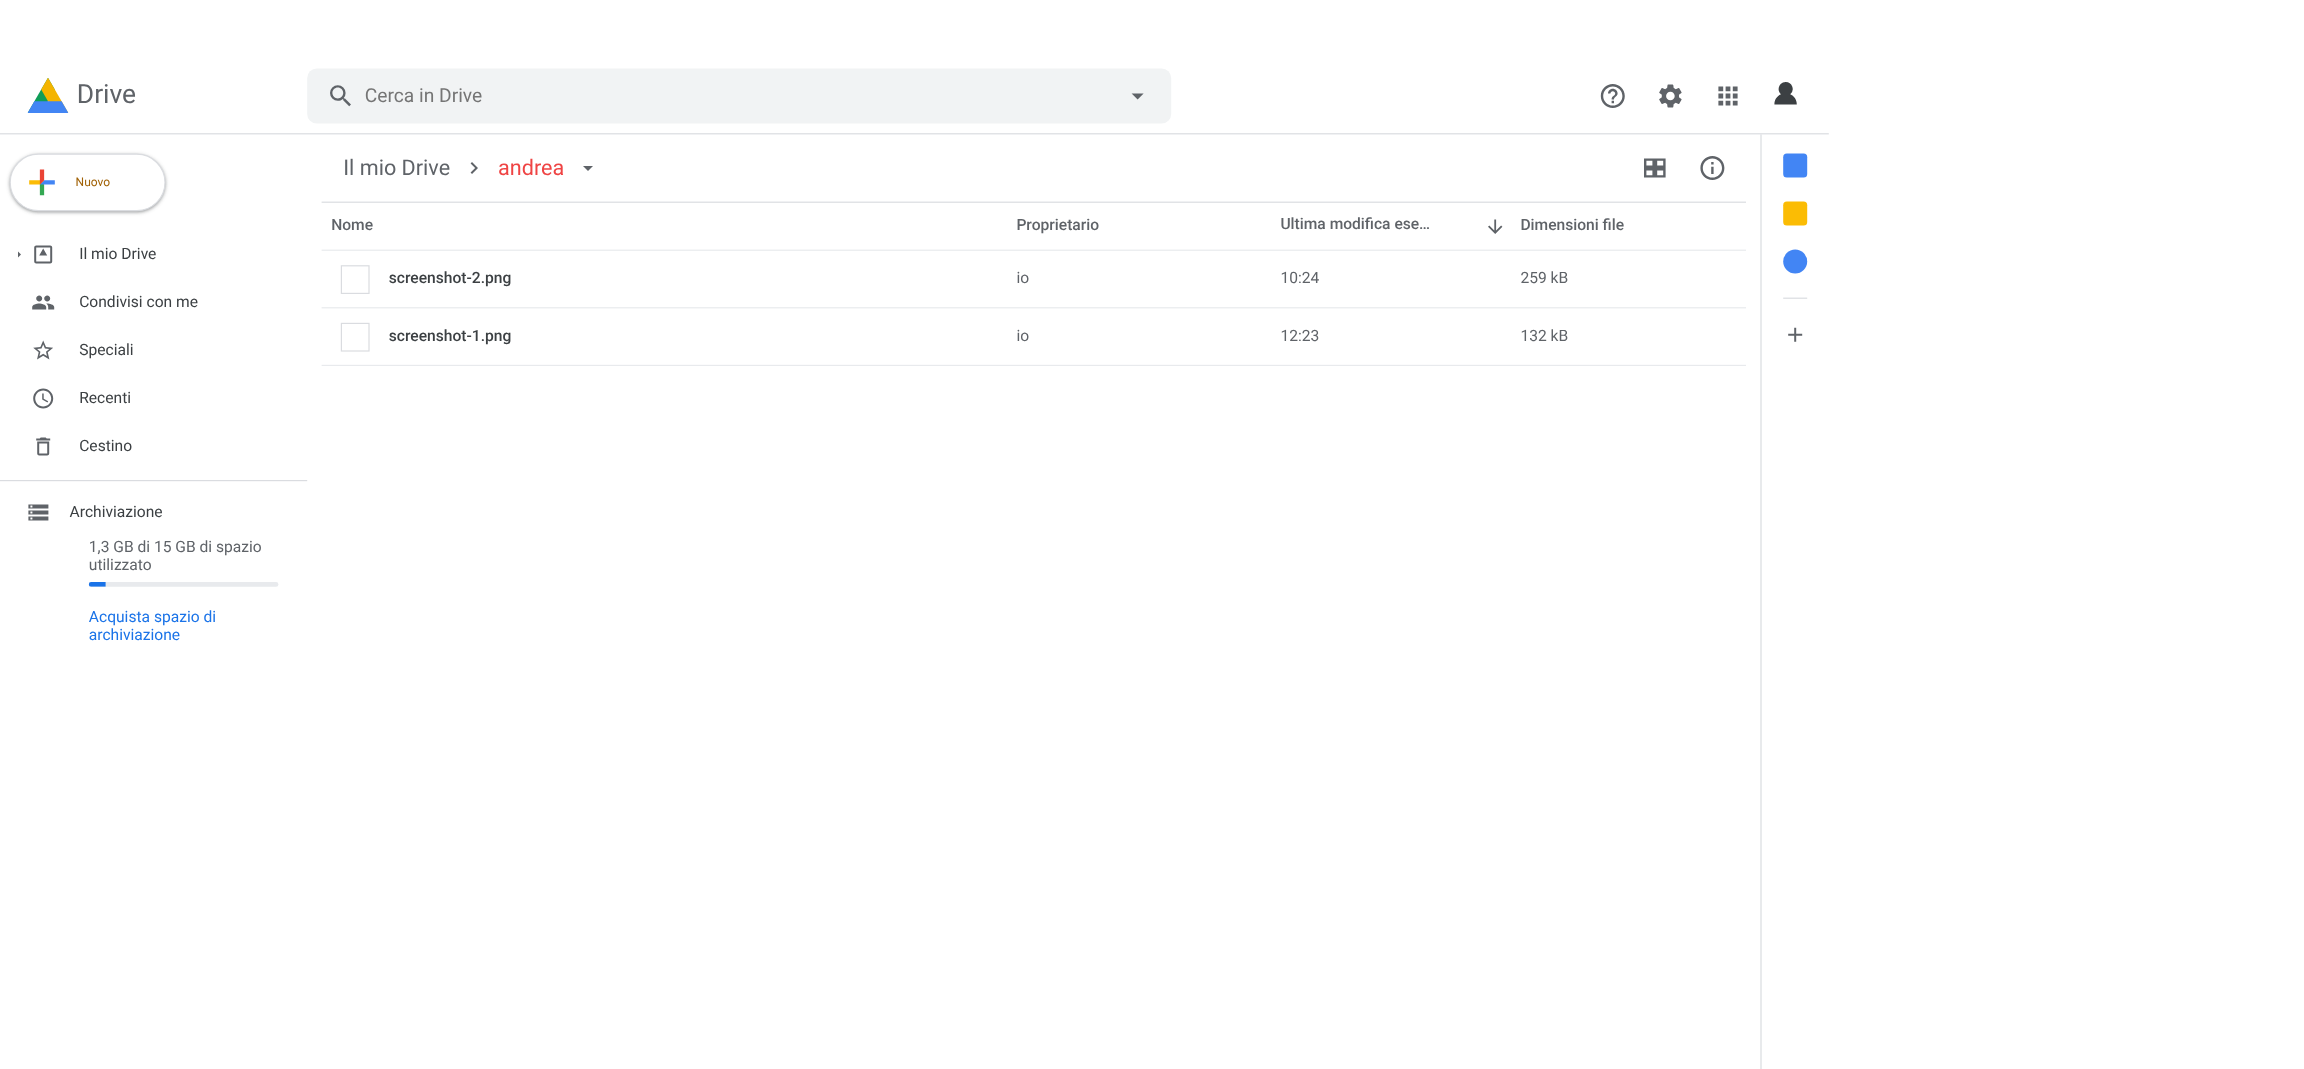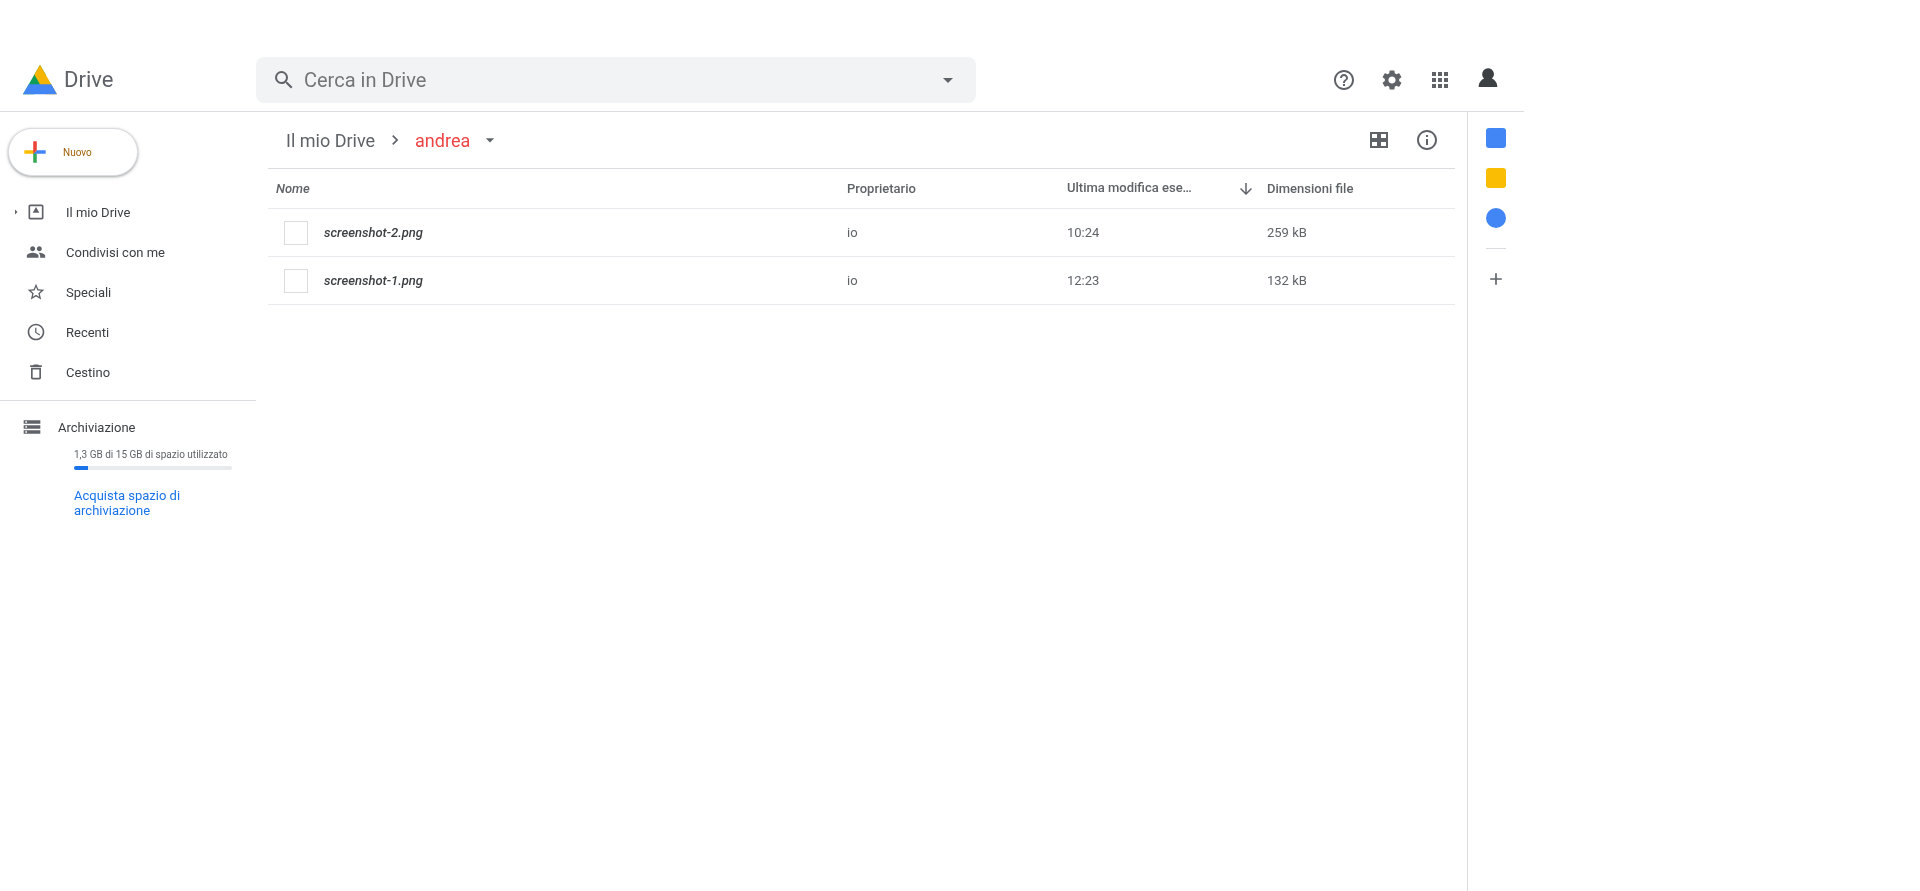--- a/index.html
+++ b/index.html
@@ -7,21 +7,21 @@
 
 .app { display: flex; flex-direction: column; height: 891px; width: 1524px; margin-top: 48px; }
 
 
 .header { display: flex; align-items: center; height: 64px; padding: 0 8px; border-bottom: 1px solid #dadce0; }
 .logo-area { display: flex; align-items: center; width: 248px; padding-left: 12px; }
 .drive-logo { width: 40px; height: 40px; display: flex; align-items: center; justify-content: center; }
 .logo-text { font-size: 22px; color: #5f6368; margin-left: 4px; }
 .search-bar { flex: 0 0 720px; height: 46px; background: #f1f3f4; border-radius: 8px; display: flex; align-items: center; padding: 0 8px; }
 .search-icon-wrap { width: 40px; height: 40px; display: flex; align-items: center; justify-content: center; }
-.search-input { flex: 1; border: none; background: transparent; font-size: 20px; color: #5f6368; outline: none; }
+.search-input { flex: 1; border: none; background: transparent; font-size: 16px; color: #5f6368; outline: none; }
 .search-dd { width: 40px; height: 40px; display: flex; align-items: center; justify-content: center; }
 .header-spacer { flex: 1; }
 .header-icons { display: flex; align-items: center; gap: 8px; padding-right: 8px; }
 .hicon { width: 40px; height: 40px; display: flex; align-items: center; justify-content: center; border-radius: 50%; cursor: pointer; }
 .avatar { width: 32px; height: 32px; border-radius: 50%; background: #fff; display: flex; align-items: center; justify-content: center; }
 
 
 .body { flex: 1; display: flex; min-height: 0; }
 
 
@@ -50,21 +50,21 @@
 .crumb.active { color: #ef4444; }
 .crumb-sep { color: #5f6368; margin: 0 2px; display:flex; }
 .crumb-dd { margin-left: 2px; display:flex; }
 .bc-spacer { flex: 1; }
 .view-icons { display: flex; gap: 8px; padding-right: 8px;}
 .vicon { width: 40px; height: 40px; display: flex; align-items: center; justify-content: center; border-radius: 50%; cursor: pointer; }
 
 .table { border-top: 1px solid #dadce0; }
 .thead, .trow { display: flex; align-items: center; height: 48px; border-bottom: 1px solid #e8eaed; padding: 0 8px; }
 .thead { color: #5f6368; font-size: 13px; font-weight: 500; height: 40px; }
-.col-name { flex: 1; display: flex; align-items: center; font-style: italic; }
+.col-name { flex: 1; display: flex; align-items: center; }
 .col-owner { width: 220px; }
 .col-mod { width: 200px; display:flex; align-items:flex-start; }
 .col-size { width: 180px; }
 .file-thumb { width: 24px; height: 24px; background: #fff; border: 1px solid #dadce0; margin: 0 16px 0 8px; }
 .trow { font-size: 13px; color: #5f6368; cursor: pointer; }
 .fname { color: #3c4043; font-weight: 500; }
 .sort-arrow { margin-left: auto; margin-right: 12px; }
 
 
 .rail { width: 56px; display: flex; flex-direction: column; align-items: center; padding-top: 16px; gap: 20px; }
@@ -201,21 +201,21 @@
       <div class="storage-section">
         <div class="storage-title-row">
           <span class="icon">
               <svg width="20" height="20" viewBox="0 0 24 24" fill="#5f6368">
                 <path d="M2 20h20v-4H2v4zm2-3h2v2H4v-2zM2 4v4h20V4H2zm4 3H4V5h2v2zm-4 7h20v-4H2v4zm2-3h2v2H4v-2z"></path>
               </svg>
             </span>
           <span class="storage-title">Archiviazione</span>
         </div>
         <div class="below">
-          <div style="color:#5f6368; font-size:10px; margin-bottom:6px;">1,3 GB di 15 GB di spazio utilizzato</div>
+          <div style="color:#5f6368; font-size:13px; margin-bottom:6px;">1,3 GB di 15 GB di spazio utilizzato</div>
           <div class="storage-bar">
               <div class="storage-bar-fill"></div>
             </div>
           <a class="buy-link">Acquista spazio di archiviazione</a>
         </div>
       </div>
     </div>
 
     <div class="main">
       <div class="breadcrumb-row">

